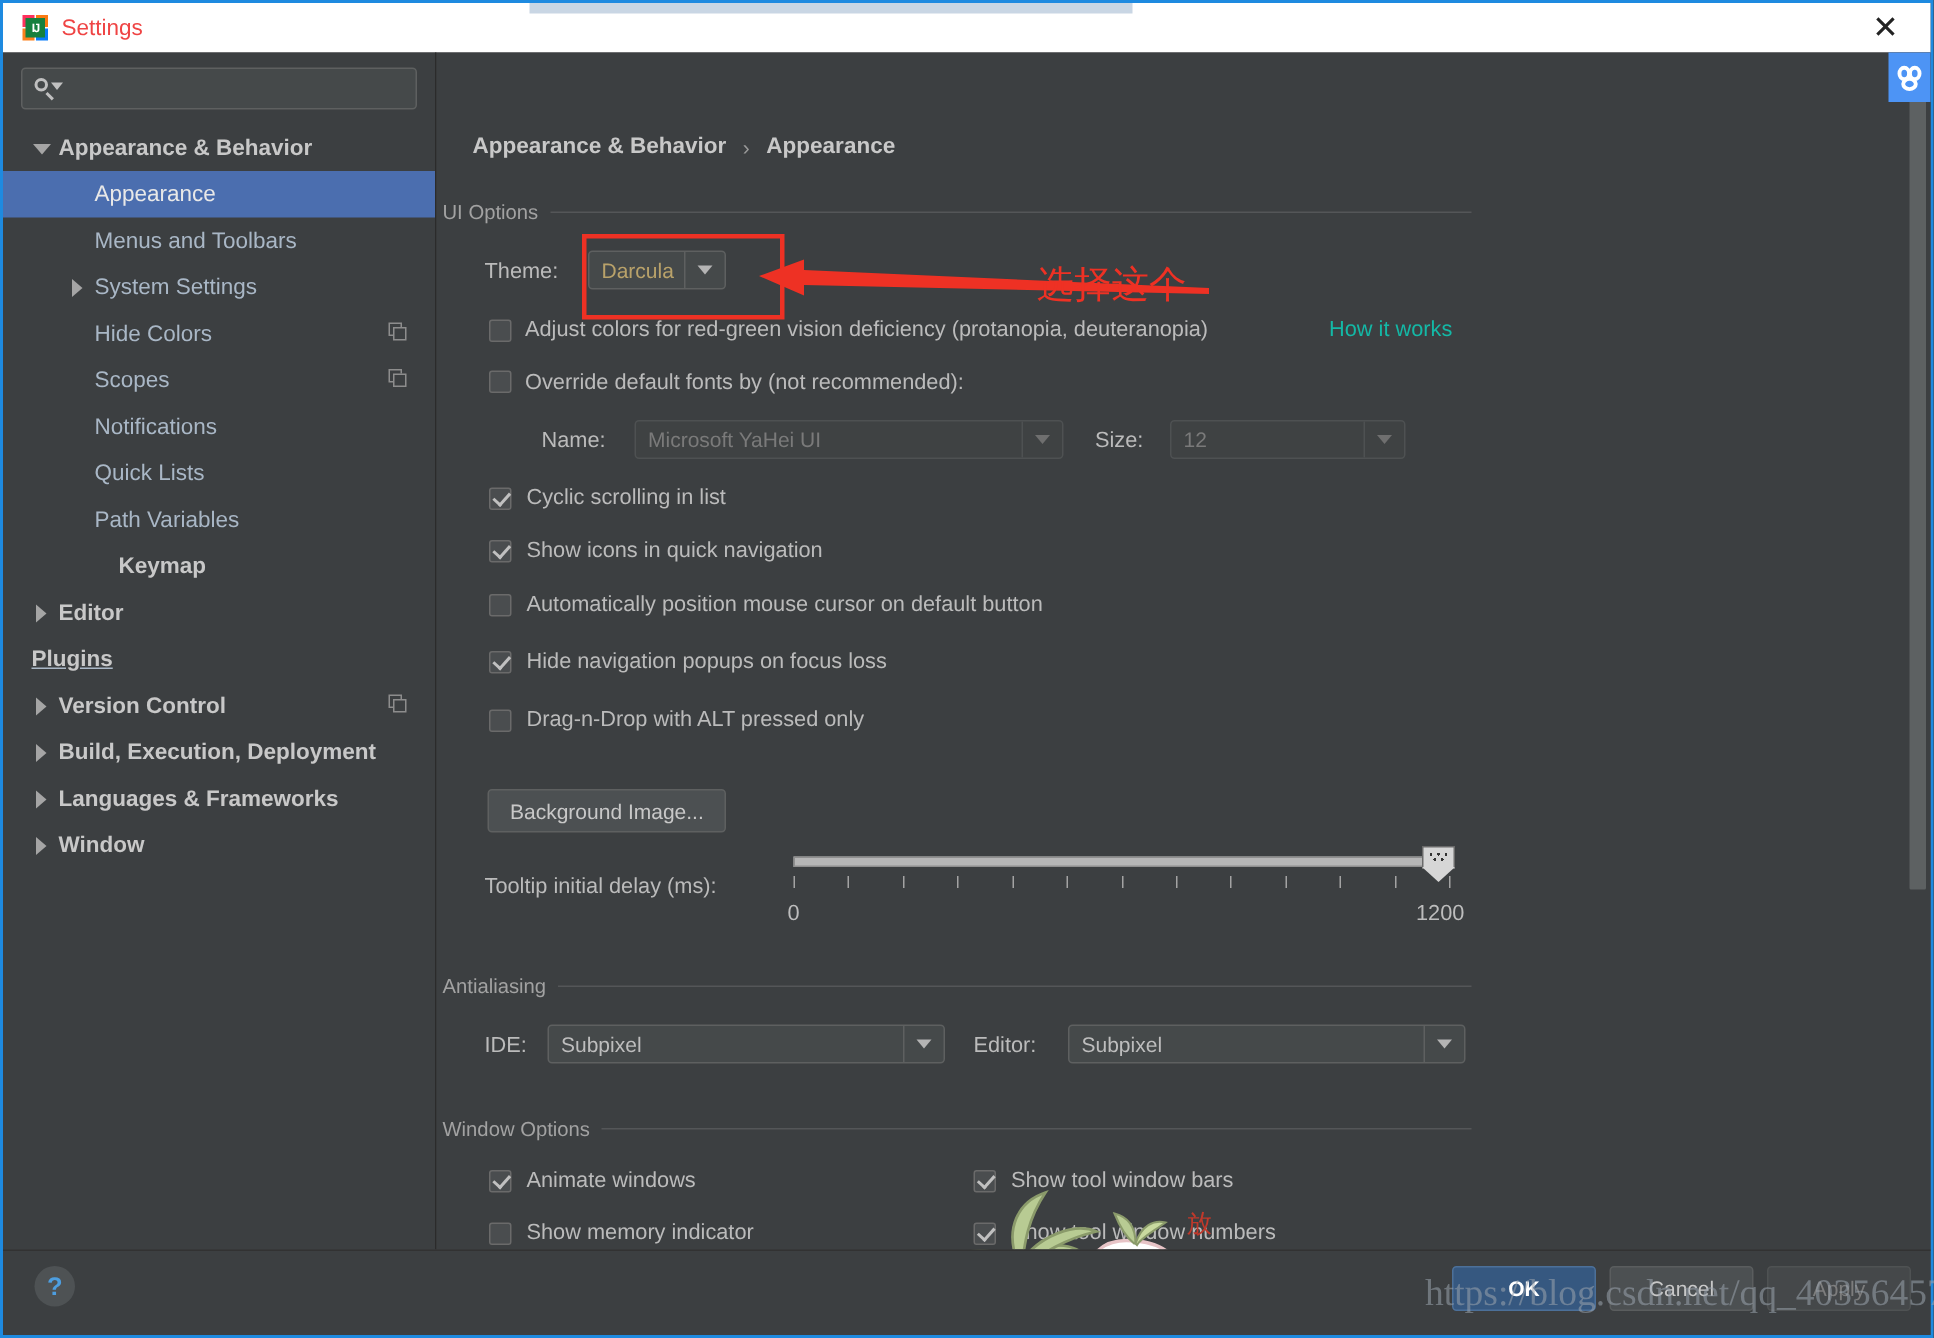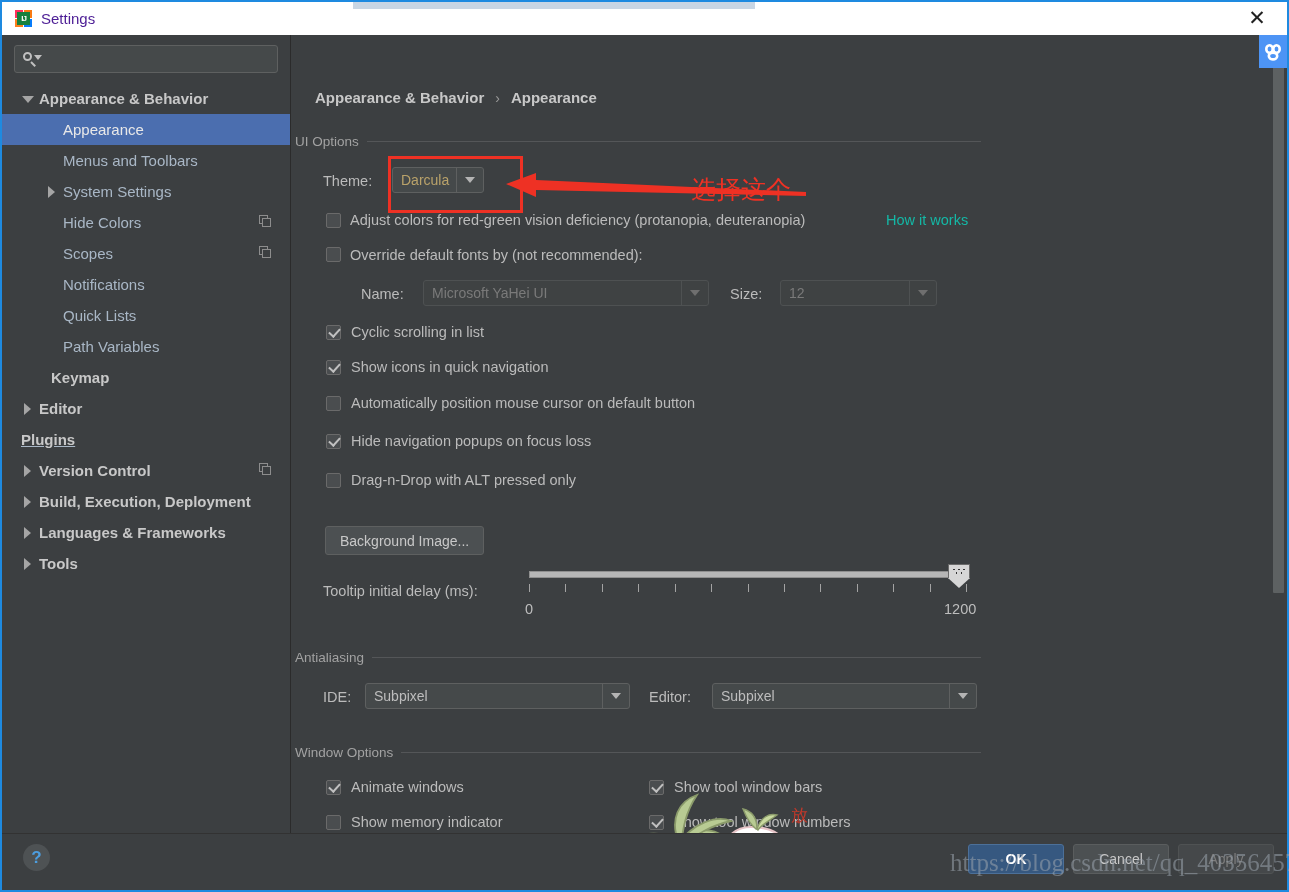--- a/index.html
+++ b/index.html
@@ -27,21 +27,21 @@
     position:relative;display:inline-block;flex:0 0 auto;
   }
   .tb-icon .sq{position:absolute;width:8px;height:8px;}
   .tb-icon .a{left:0;top:0;background:#fe315d;}
   .tb-icon .b{left:9px;top:0;background:#f97a12;}
   .tb-icon .c{left:0;top:9px;background:#fc801d;}
   .tb-icon .d{left:9px;top:9px;background:#087cfa;}
   .tb-icon .ij{position:absolute;left:2px;top:2px;width:13px;height:13px;
     background:#15803d;color:#fff;font-size:8px;font-weight:bold;
     display:flex;align-items:center;justify-content:center;letter-spacing:-1px;}
-  .tb-title{font-size:15px;color:#4c1d95;font-family:"Liberation Sans",sans-serif;}
+  .tb-title{font-size:15px;color:#ef4444;font-family:"Liberation Sans",sans-serif;}
   .tb-close{
     position:absolute;right:12px;top:0;height:33px;width:36px;
     display:flex;align-items:center;justify-content:center;
     font-size:21px;color:#222;font-family:"DejaVu Sans",sans-serif;
     cursor:pointer;line-height:1;
   }
   
   .mainrow{flex:1 1 auto;display:flex;min-height:0;position:relative;}
   
   .sidebar{
@@ -310,21 +310,21 @@
             <span class="lbl">Notifications</span>
           </div>
           <div class="tnode" style="padding-left: 42px;">
             <span class="arrow"></span>
             <span class="lbl">Quick Lists</span>
           </div>
           <div class="tnode" style="padding-left: 42px;">
             <span class="arrow"></span>
             <span class="lbl">Path Variables</span>
           </div>
-          <div class="tnode bold" style="padding-left: 30px;">
+          <div class="tnode bold" style="padding-left: 18px; gap: 40px;">
             <span class="arrow"></span>
             <span class="lbl">Keymap</span>
           </div>
           <div class="tnode bold" style="padding-left: 18px;">
             <span class="arrow arrow-right"></span>
             <span class="lbl">Editor</span>
           </div>
           <div class="tnode bold" style=" text-decoration: underline;">
             <span class="arrow"></span>
             <span class="lbl">Plugins</span>
@@ -340,21 +340,21 @@
           <div class="tnode bold" style="padding-left: 18px;">
             <span class="arrow arrow-right"></span>
             <span class="lbl">Build, Execution, Deployment</span>
           </div>
           <div class="tnode bold" style="padding-left: 18px;">
             <span class="arrow arrow-right"></span>
             <span class="lbl">Languages &amp; Frameworks</span>
           </div>
           <div class="tnode bold" style="padding-left: 18px;">
             <span class="arrow arrow-right"></span>
-            <span class="lbl">Tools</span>
+            <span class="lbl">Window</span>
           </div>
         </div>
     </div>
 
     <div class="content">
 
       <div class="crumbs">
         <span>Appearance &amp; Behavior</span>
         <span class="sep">›</span>
         <span>Appearance</span>

